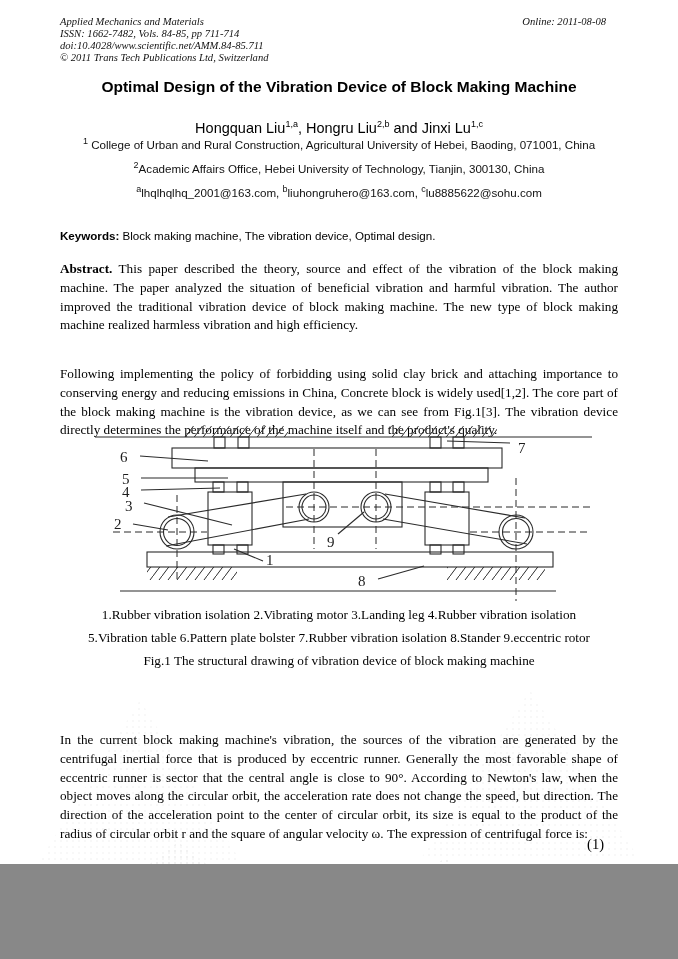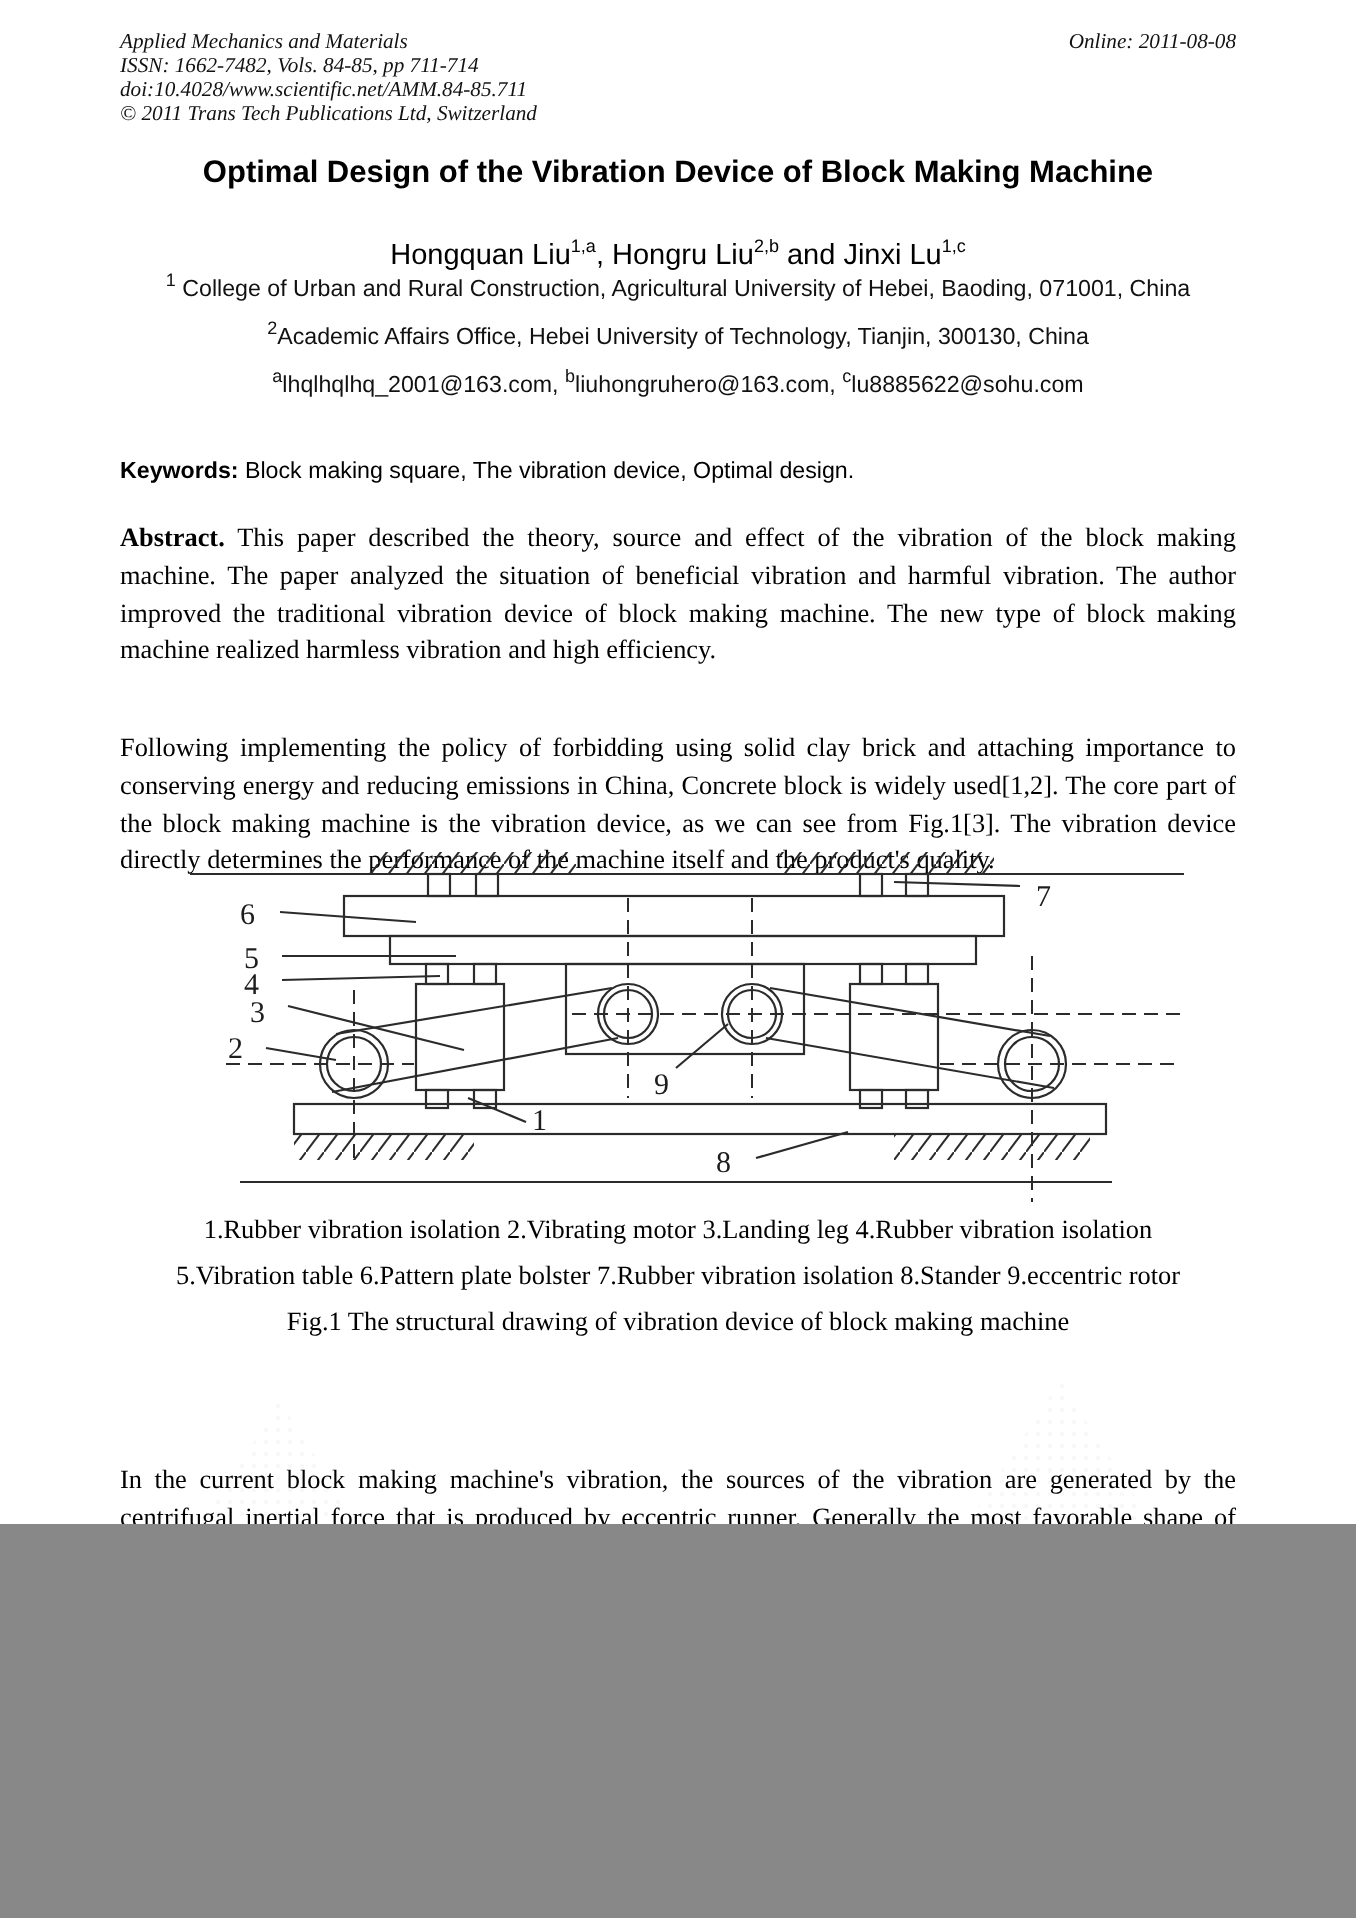--- a/index.html
+++ b/index.html
@@ -1,24 +1,24 @@
 <!DOCTYPE html>
 <html><head>
 <meta charset="utf-8">
 <style>
   html,body { margin:0; padding:0; background:#888; }
   .page {
-    position:relative; width:678px; height:762px; background:#ffffff;
+    position:relative; width:678px; height:864px; background:#ffffff;
     margin:0 auto; overflow:hidden; color:#000;
     font-family:"Liberation Serif", serif;
   }
   .abs { position:absolute; }
   
   .pubinfo { top:16px; left:60px; font-style:italic; font-size:10.6px; line-height:11.9px; color:#111; }
-  .online  { top:16px; right:60px; font-style:italic; font-size:10.6px; color:#111; }
+  .online  { top:16px; right:72px; font-style:italic; font-size:10.6px; color:#111; }
   
   .title   { top:78px; left:40px; width:598px; text-align:center;
              font-family:"Liberation Sans", sans-serif; font-weight:bold; font-size:15.5px; }
   .authors { top:120px; left:40px; width:598px; text-align:center;
              font-family:"Liberation Sans", sans-serif; font-size:14.5px; }
   .authors sup, .affil sup, .emails sup { font-size:9px; line-height:0; }
   .affil, .emails { left:40px; width:598px; text-align:center;
              font-family:"Liberation Sans", sans-serif; font-size:11.6px; color:#111; }
   .affil1  { top:138px; }
   .affil2  { top:162px; }
@@ -78,21 +78,21 @@
   <div class="abs authors">
     <span>Hongquan Liu</span><sup>1,a</sup><span>, </span><span>Hongru Liu</span><sup>2,b</sup><span> and </span><span>Jinxi Lu</span><sup>1,c</sup>
   </div>
 
   <div class="abs affil affil1"><sup>1</sup><span> College of Urban and Rural Construction, Agricultural University of Hebei, Baoding, 071001, China</span></div>
 
   <div class="abs affil affil2"><sup>2</sup><span>Academic Affairs Office, Hebei University of Technology, Tianjin, 300130, China</span></div>
 
   <div class="abs emails"><sup>a</sup><span>lhqlhqlhq_2001@163.com, </span><sup>b</sup><span>liuhongruhero@163.com, </span><sup>c</sup><span>lu8885622@sohu.com</span></div>
 
-  <div class="abs keywords"><b>Keywords:</b><span> Block making square, The vibration device, Optimal design.</span></div>
+  <div class="abs keywords"><b>Keywords:</b><span> Block making machine, The vibration device, Optimal design.</span></div>
 
   <p class="abs para abstract"><b>Abstract.</b><span> This paper described the theory, source and effect of the vibration of the block making machine. The paper analyzed the situation of beneficial vibration and harmful vibration. The author improved the traditional vibration device of block making machine. The new type of block making machine realized harmless vibration and high efficiency.</span></p>
 
   <p class="abs para p-intro">Following implementing the policy of forbidding using solid clay brick and attaching importance to conserving energy and reducing emissions in China, Concrete block is widely used[1,2]. The core part of the block making machine is the vibration device, as we can see from Fig.1[3]. The vibration device directly determines the performance of the machine itself and the product's quality.</p>
 
   <svg class="figsvg" width="678" height="959" viewBox="0 0 678 959">
     <defs>
       <pattern id="hatch" width="9" height="12" patternUnits="userSpaceOnUse">
         <line x1="0" y1="12" x2="9" y2="0" stroke="#2b2b2b" stroke-width="1"></line>
       </pattern>

